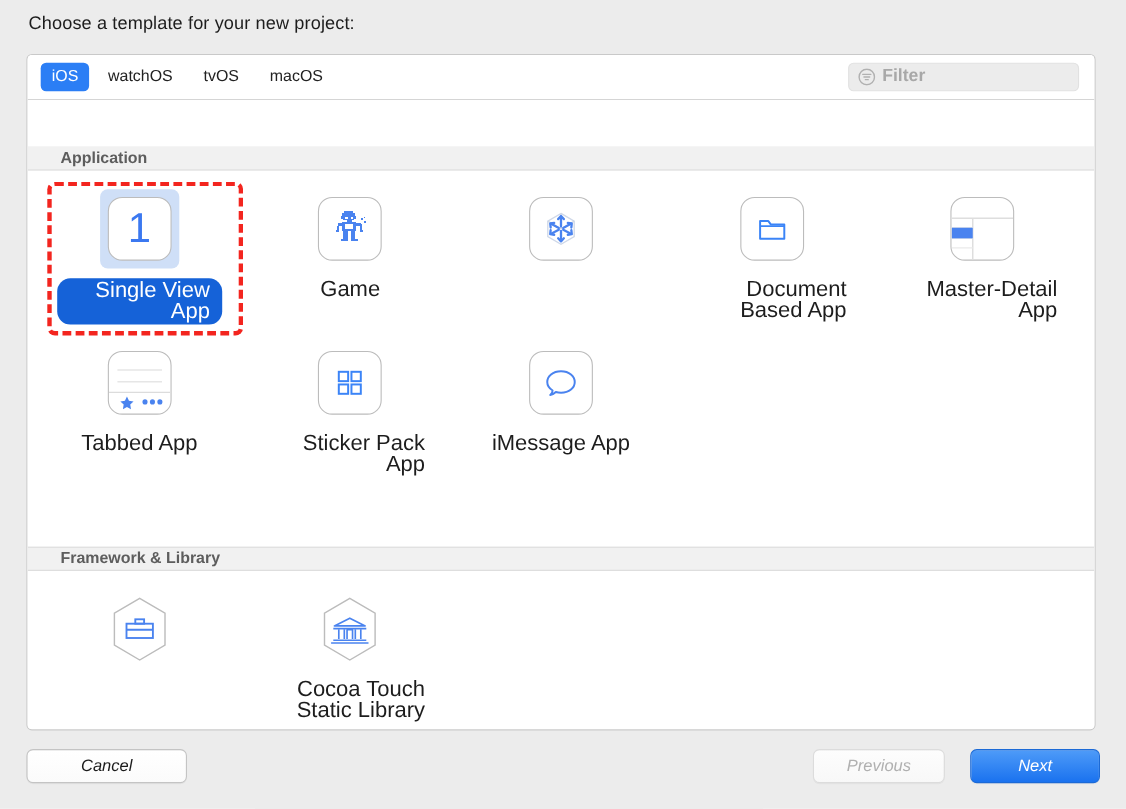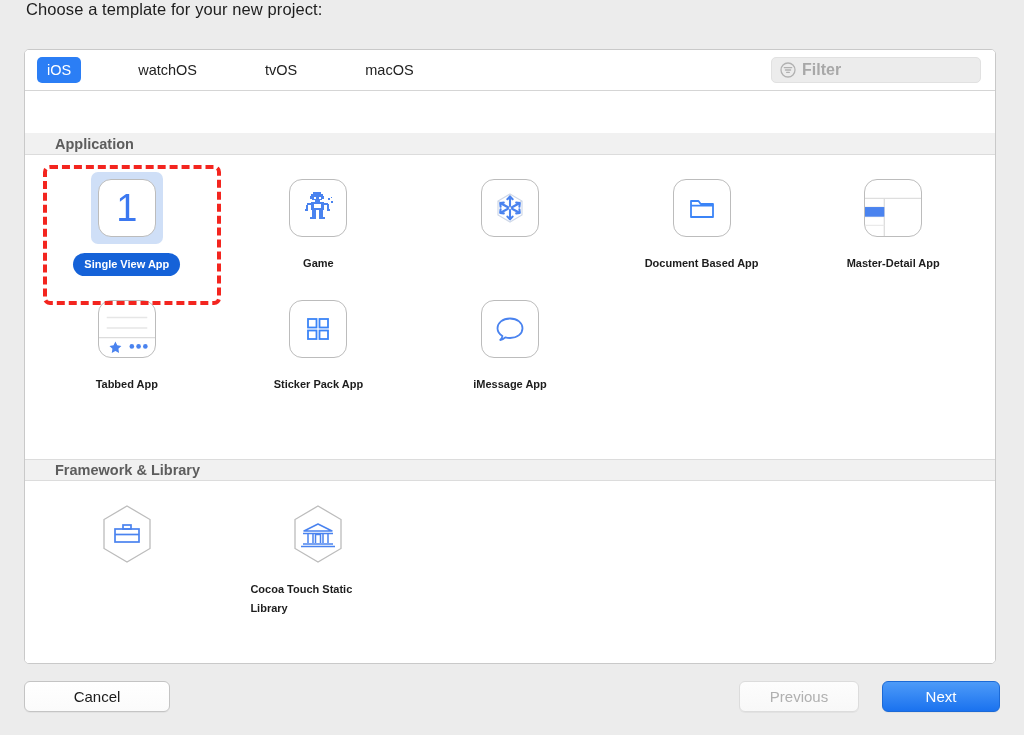--- a/index.html
+++ b/index.html
@@ -11,21 +11,21 @@
     -webkit-font-smoothing: antialiased;
   }
   .sheet {
     position: relative;
     width: 1024px; height: 735px;
     background: #ececec;
     overflow: hidden;
   }
   .prompt {
     position: absolute;
-    left: 26px; top: 0;
+    left: 26px; top: 12px;
     font-size: 16.5px;
     color: #1d1d1d;
     letter-spacing: 0.1px;
   }
   .panel {
     position: absolute;
     left: 24px; top: 49px;
     width: 972px; height: 615px;
     background: #ffffff;
     border: 1px solid #c9c9c9;
@@ -37,21 +37,20 @@
   
   .tabbar {
     position: relative;
     height: 41px;
     flex: 0 0 41px;
     background: #ffffff;
     border-bottom: 1px solid #d5d5d5;
     display: flex;
     align-items: center;
     padding-left: 12px;
-    gap: 40px;
   }
   .tab {
     font-size: 14.5px;
     color: #222;
     padding: 4px 11px;
     margin-right: 6px;
     border-radius: 5px;
     line-height: 18px;
     white-space: nowrap;
     cursor: default;
@@ -113,28 +112,27 @@
     width: 58px; height: 58px;
     border: 1px solid #bcbcbc;
     border-radius: 13px;
     background: #fff;
     display: flex; align-items: center; justify-content: center;
     position: relative;
     overflow: hidden;
   }
   .hex { width: 62px; height: 62px; display:flex; align-items:center; justify-content:center; position: relative;}
   .label {
-    font-size: 11px;
+    font-size: 20px;
     color: #1d1d1d;
-    text-align: left;
+    text-align: right;
     line-height: 19px;
     max-width: 150px;
     padding: 1px 7px;
     border-radius: 11px;
-    font-weight: bold;
   }
   
   .cell.selected .icon-box .sel-bg {
     position: absolute;
     width: 72px; height: 72px;
     background: #cfdff7;
     border-radius: 7px;
     z-index: 0;
   }
   .cell.selected .sq { z-index: 1; }
@@ -151,20 +149,21 @@
     border: 4px dashed #f3251f;
     border-radius: 7px;
     pointer-events: none;
     z-index: 5;
   }
   
   .btnrow {
     position: absolute;
     left: 0; right: 0; bottom: 0;
     height: 71px;
+    font-style: italic;
   }
   .btn {
     position: absolute;
     height: 31px;
     border-radius: 6px;
     font-size: 15px;
     display: flex; align-items: center; justify-content: center;
     cursor: default;
     border: 1px solid #c4c4c4;
     background: linear-gradient(#ffffff, #fbfbfb);

